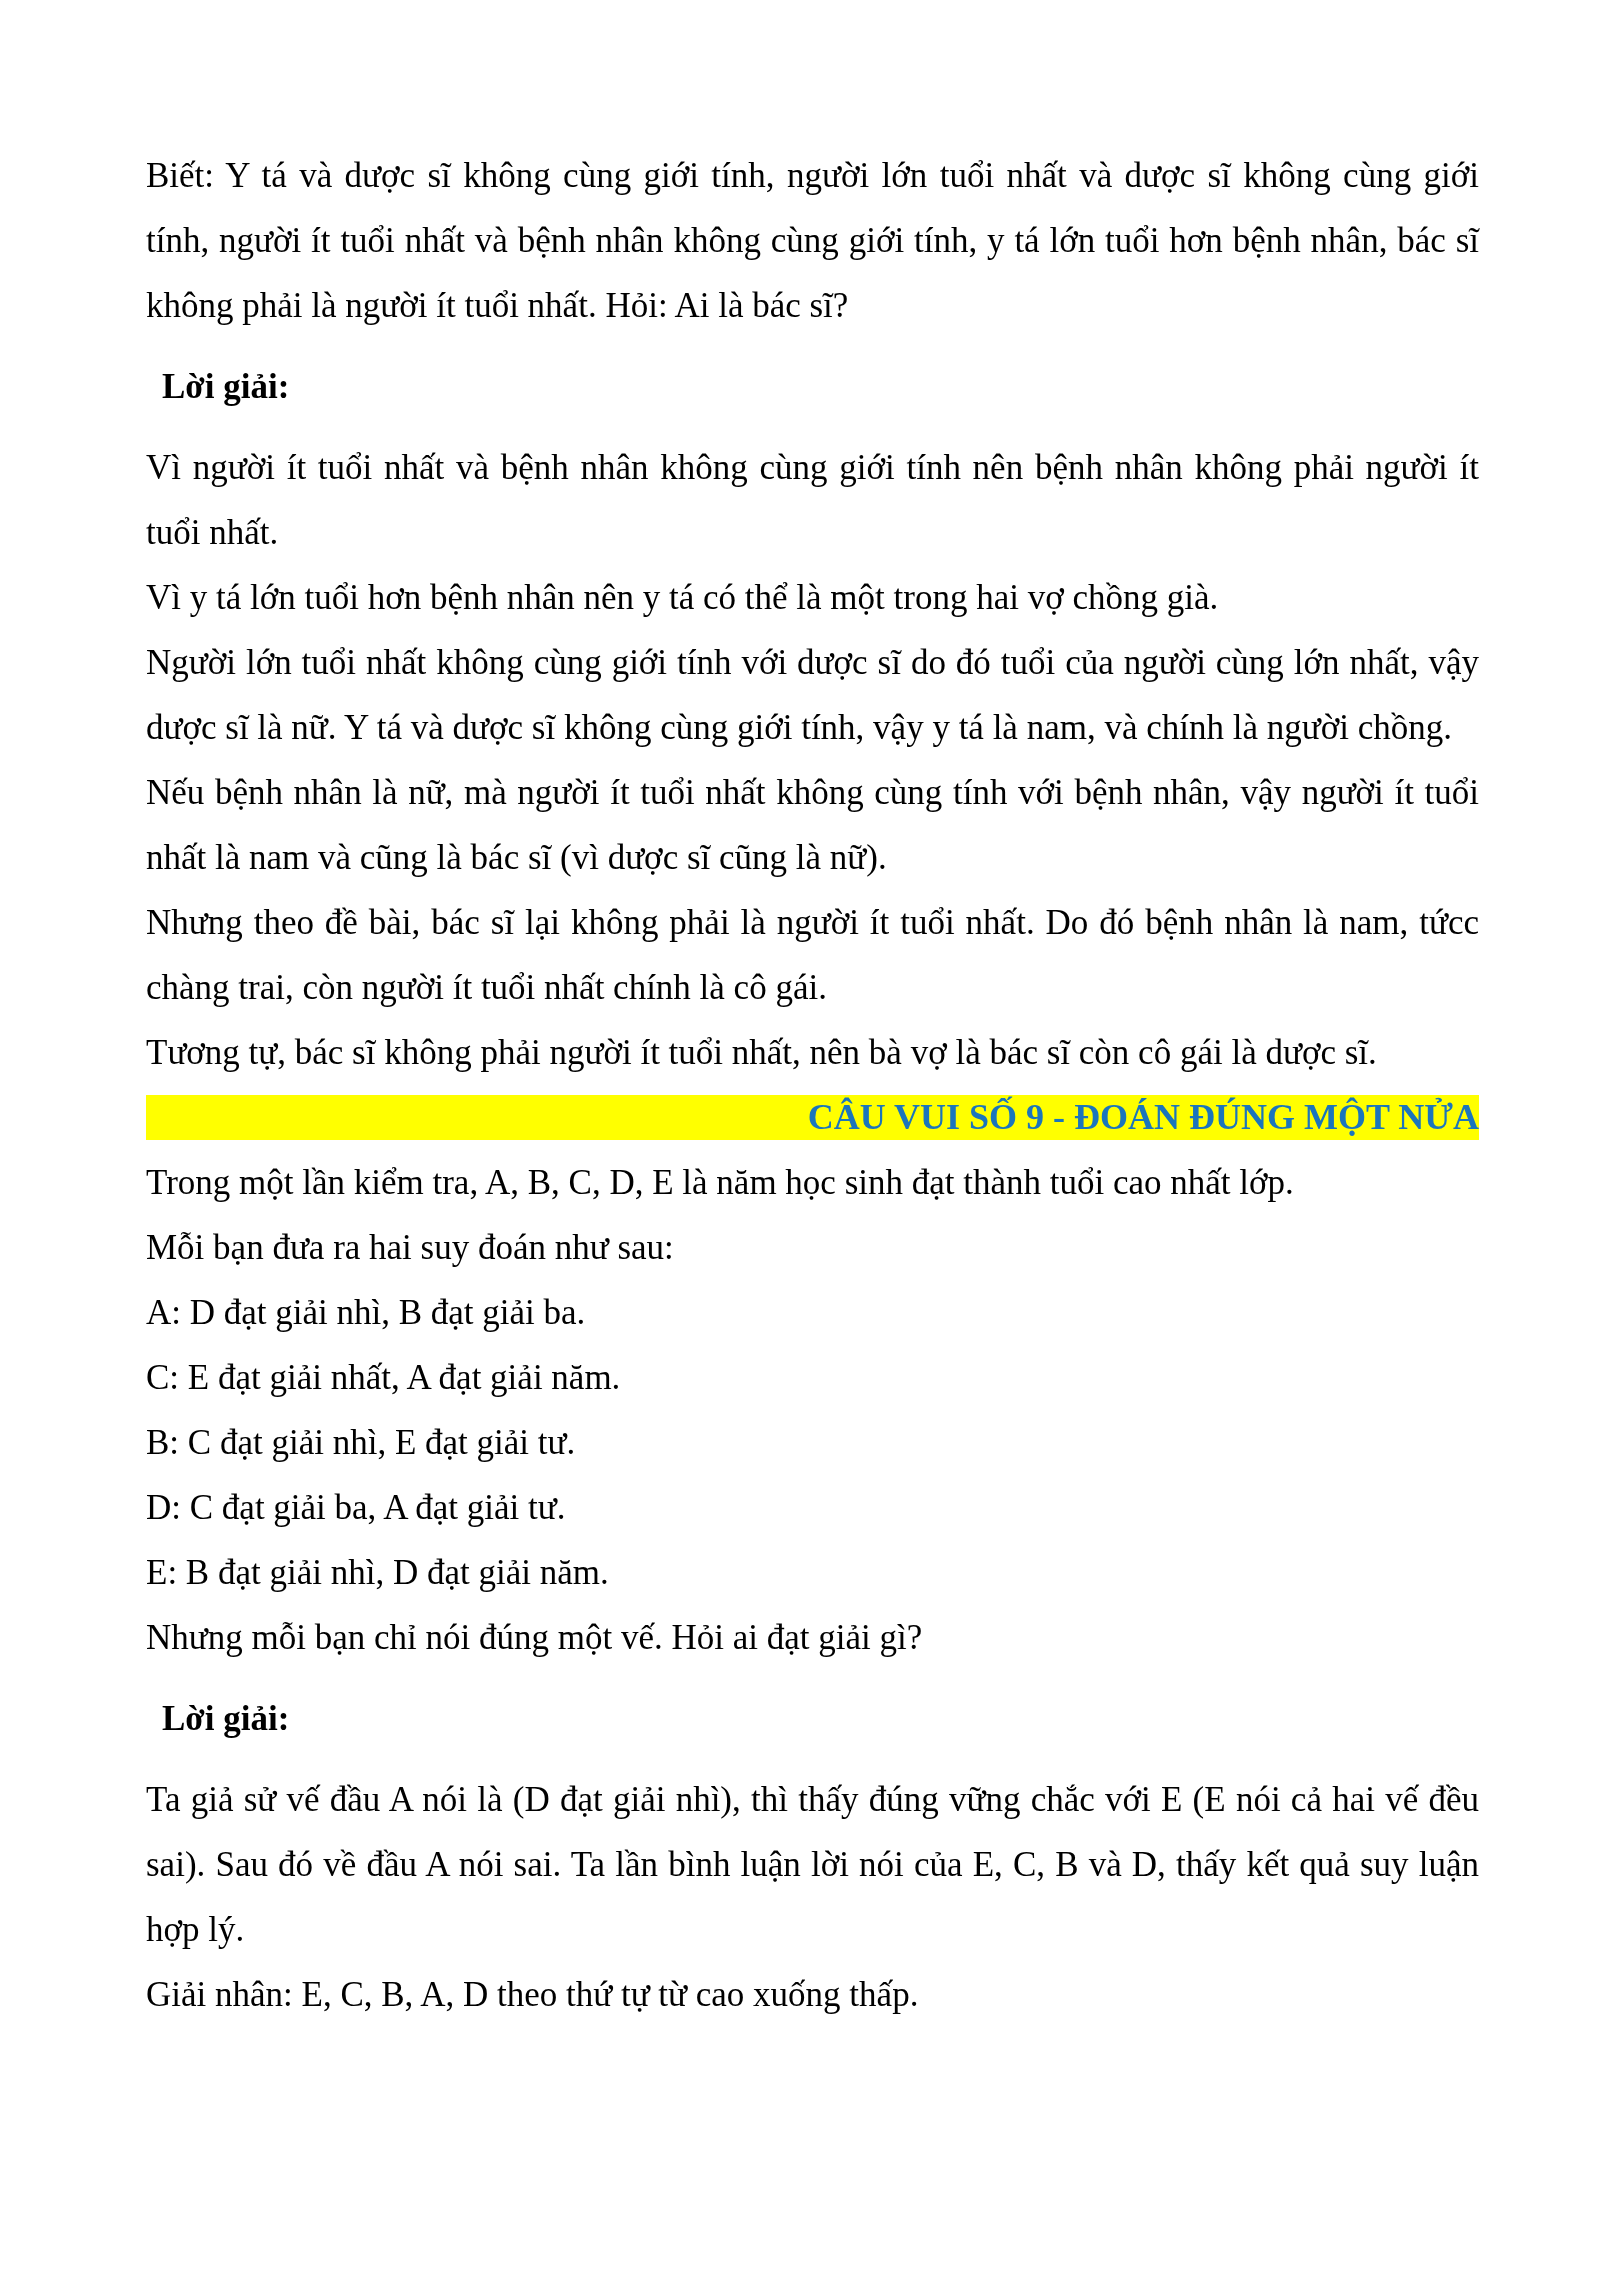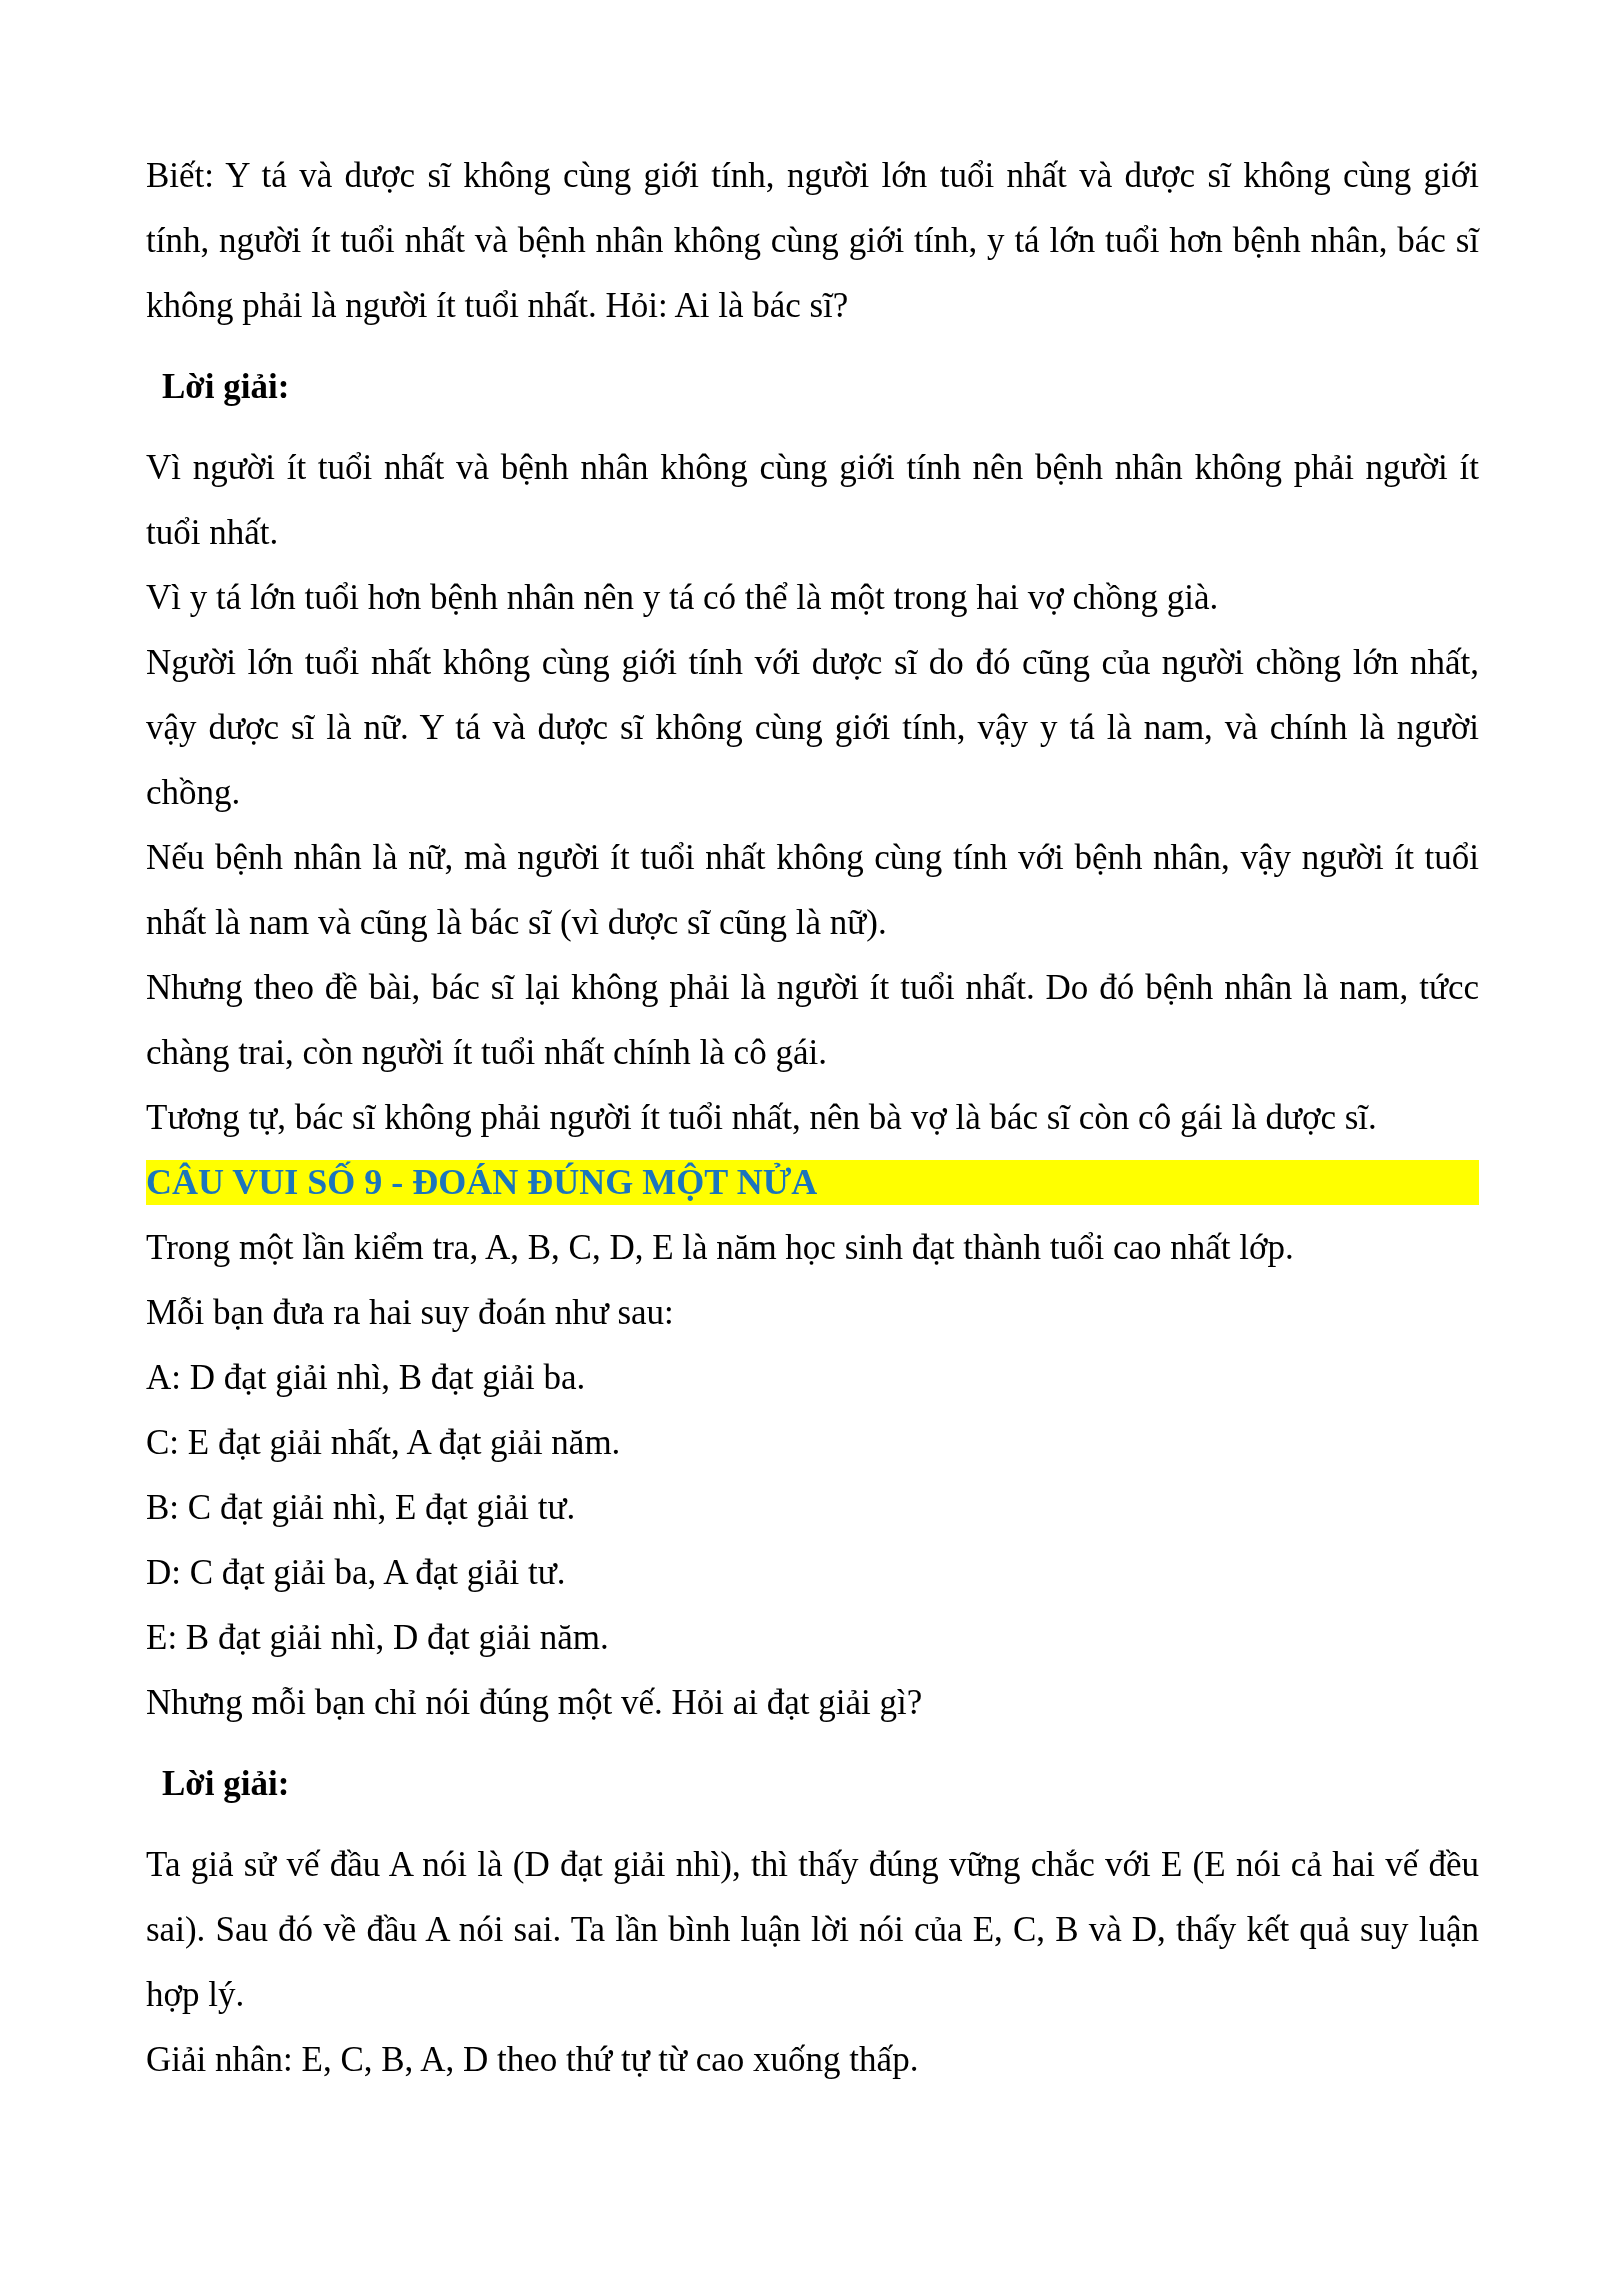--- a/index.html
+++ b/index.html
@@ -37,35 +37,35 @@
   }
   .subhead {
     margin: 16px;
     text-align: left;
     font-weight: bold;
   }
   .banner {
     margin: 10.2px 0;
     height: 45px;
     line-height: 45px;
-    text-align: left;
+    text-align: right;
     font-weight: bold;
     font-size: 36px;
   }
 </style>
 </head>
 <body>
 
 <div class="page">
   <div class="content" id="doc-content">
       <div class="para">Biết: Y tá và dược sĩ không cùng giới tính, người lớn tuổi nhất và dược sĩ không cùng giới tính, người ít tuổi nhất và bệnh nhân không cùng giới tính, y tá lớn tuổi hơn bệnh nhân, bác sĩ không phải là người ít tuổi nhất. Hỏi: Ai là bác sĩ?</div>
       <div class="subhead">Lời giải:</div>
       <div class="para">Vì người ít tuổi nhất và bệnh nhân không cùng giới tính nên bệnh nhân không phải người ít tuổi nhất.</div>
       <div class="para">Vì y tá lớn tuổi hơn bệnh nhân nên y tá có thể là một trong hai vợ chồng già.</div>
-      <div class="para">Người lớn tuổi nhất không cùng giới tính với dược sĩ do đó cũng của người chồng lớn nhất, vậy dược sĩ là nữ. Y tá và dược sĩ không cùng giới tính, vậy y tá là nam, và chính là người chồng.</div>
+      <div class="para">Người lớn tuổi nhất không cùng giới tính với dược sĩ do đó tuổi của người cùng lớn nhất, vậy dược sĩ là nữ. Y tá và dược sĩ không cùng giới tính, vậy y tá là nam, và chính là người chồng.</div>
       <div class="para">Nếu bệnh nhân là nữ, mà người ít tuổi nhất không cùng tính với bệnh nhân, vậy người ít tuổi nhất là nam và cũng là bác sĩ (vì dược sĩ cũng là nữ).</div>
       <div class="para">Nhưng theo đề bài, bác sĩ lại không phải là người ít tuổi nhất. Do đó bệnh nhân là nam, tứcc chàng trai, còn người ít tuổi nhất chính là cô gái.</div>
       <div class="para">Tương tự, bác sĩ không phải người ít tuổi nhất, nên bà vợ là bác sĩ còn cô gái là dược sĩ.</div>
       <div class="banner" style="background: rgb(255, 255, 0); color: rgb(27, 117, 188);">CÂU VUI SỐ 9 - ĐOÁN ĐÚNG MỘT NỬA</div>
       <div class="para">Trong một lần kiểm tra, A, B, C, D, E là năm học sinh đạt thành tuổi cao nhất lớp.</div>
       <div class="para">Mỗi bạn đưa ra hai suy đoán như sau:</div>
       <div class="para">A: D đạt giải nhì, B đạt giải ba.</div>
       <div class="para">C: E đạt giải nhất, A đạt giải năm.</div>
       <div class="para">B: C đạt giải nhì, E đạt giải tư.</div>
       <div class="para">D: C đạt giải ba, A đạt giải tư.</div>

